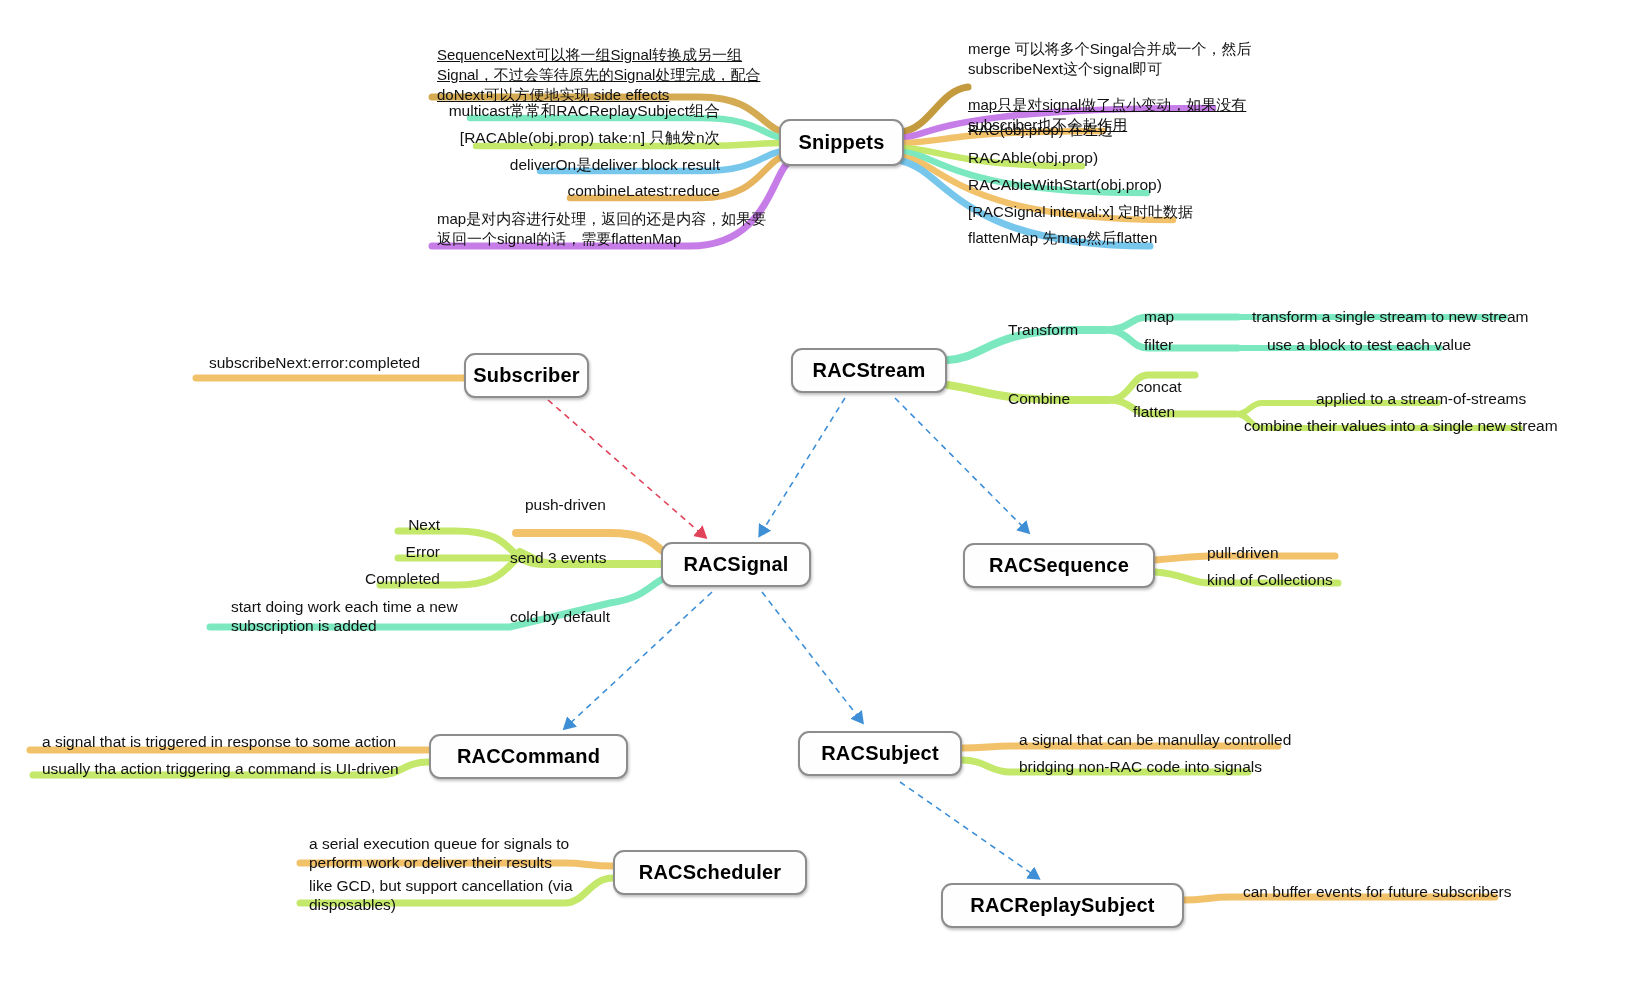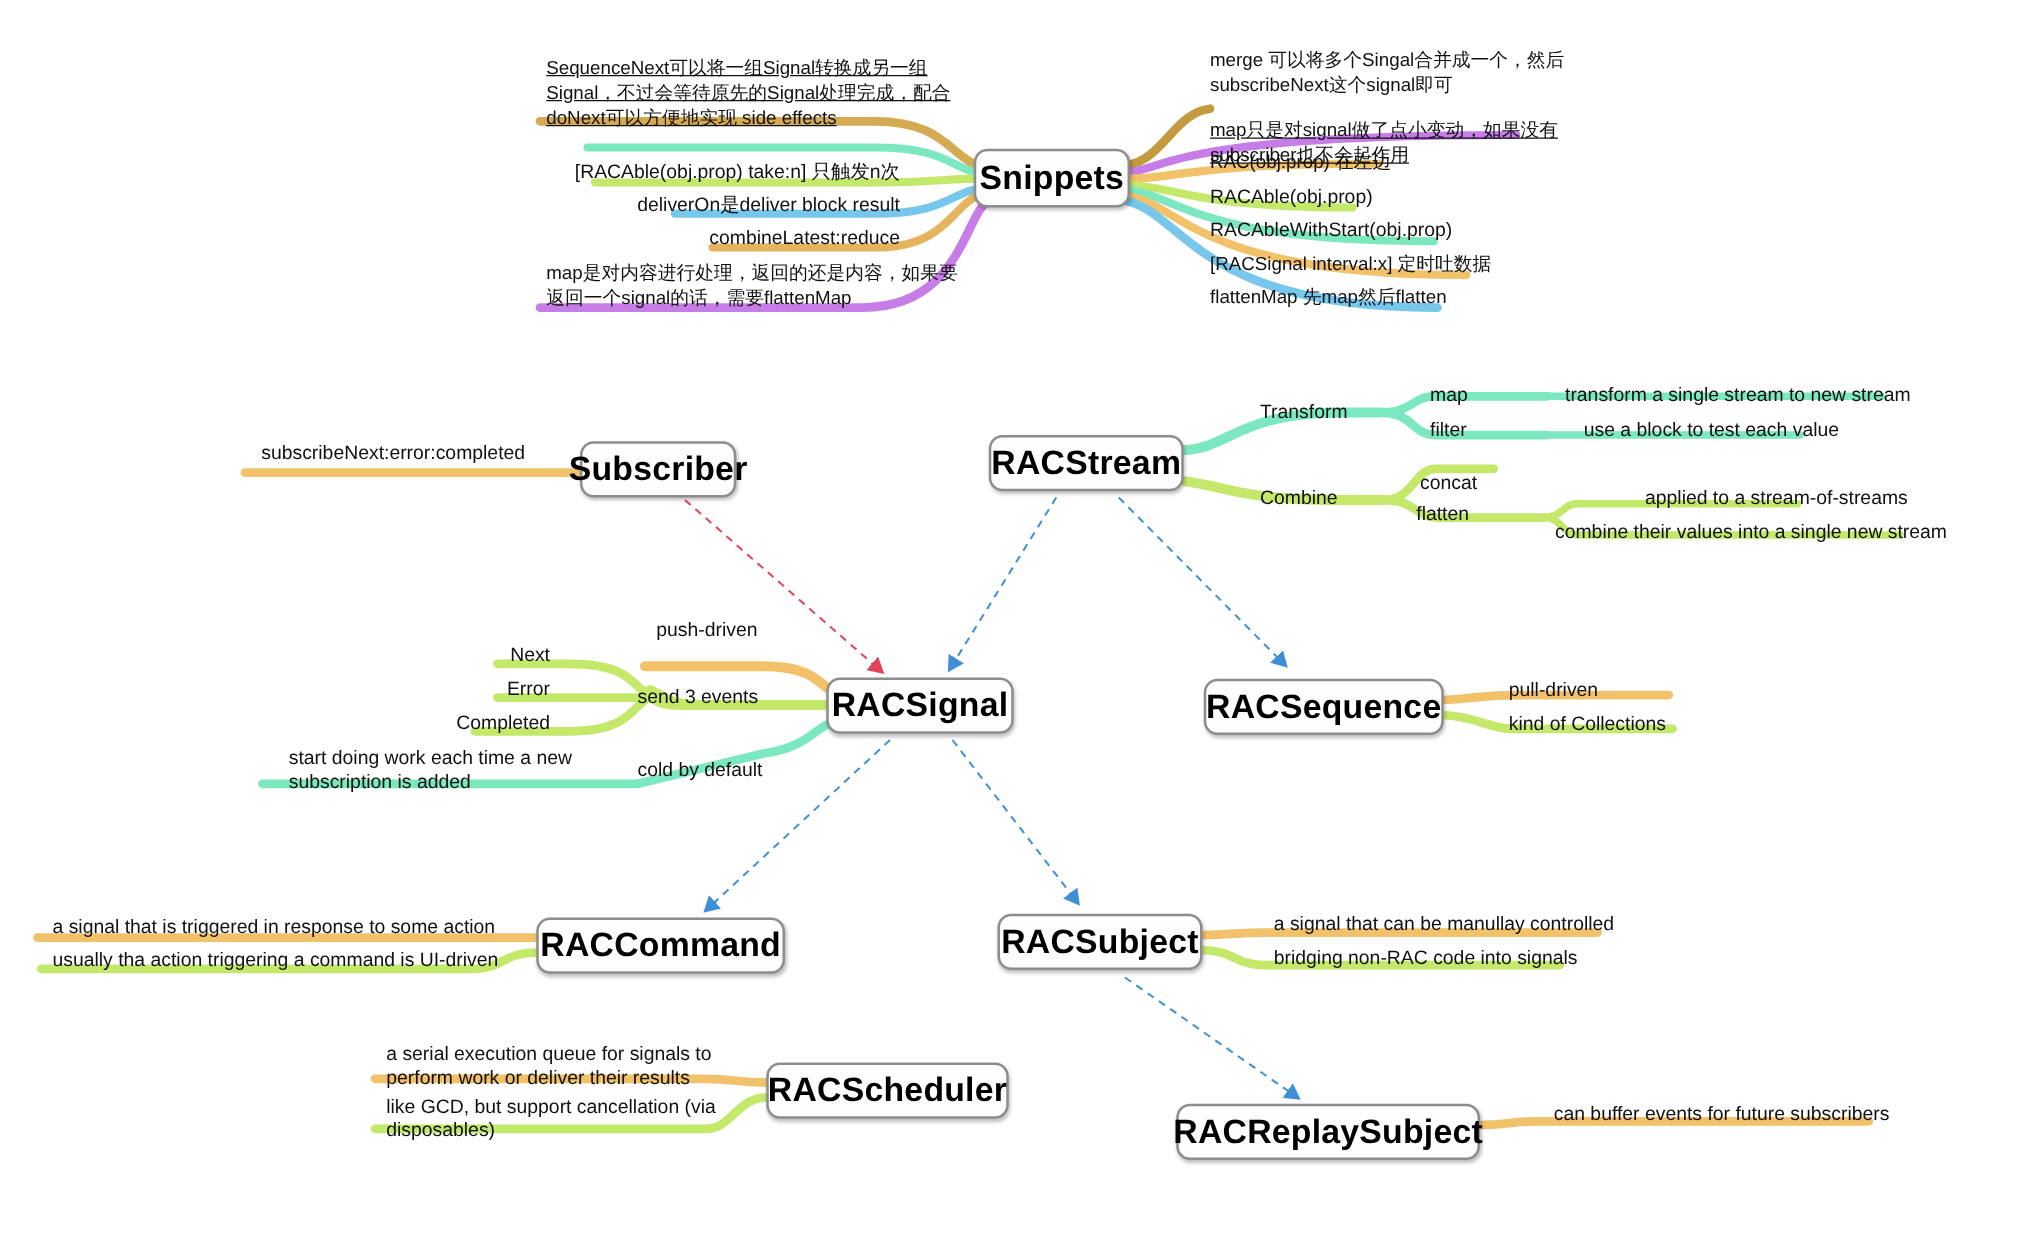--- a/index.html
+++ b/index.html
@@ -5,21 +5,21 @@
   html,body{margin:0;padding:0;background:#ffffff;}
   body{width:1632px;height:1006px;position:relative;overflow:hidden;
        font-family:"Liberation Sans","DejaVu Sans",sans-serif;color:#000;}
   #canvas{position:absolute;left:0;top:0;width:1632px;height:1006px;}
   svg.links{position:absolute;left:0;top:0;width:1632px;height:1006px;pointer-events:none;}
 
   .node{position:absolute;background:#fefefe;border:2px solid #8d8d8d;border-radius:11px;
         box-shadow:1px 2px 3px rgba(0,0,0,.25);display:flex;align-items:center;
         justify-content:center;font-weight:bold;color:#000;white-space:nowrap;
         box-sizing:border-box;z-index:5;}
-  .node.big{font-size:27px;letter-spacing:.2px;}
+  .node.big{font-size:20px;letter-spacing:.2px;}
 
   .lbl{position:absolute;font-size:15.5px;line-height:1.25;color:#111;white-space:pre;z-index:4;}
   .lbl.cjk{font-size:15px;line-height:1.32;}
   .r{text-align:right;}
   .l{text-align:left;}
 </style>
 </head>
 <body>
 
 <div id="canvas">
@@ -144,20 +144,21 @@
     <span>RACScheduler</span>
   </div>
 
   <div class="node big" style="left:941px;top:883px;width:243px;height:45px;">
     <span>RACReplaySubject</span>
   </div>
 
   <div class="lbl cjk l" style="left:437px;top:45px;width:300px;text-decoration:underline;">SequenceNext可以将一组Signal转换成另一组
 Signal，不过会等待原先的Signal处理完成，配合
 doNext可以方便地实现 side effects</div>
+  <div class="lbl r" style="left:370px;top:101px;width:350px;">multicast常常和RACReplaySubject组合</div>
   <div class="lbl r" style="left:330px;top:128px;width:390px;">[RACAble(obj.prop) take:n] 只触发n次</div>
   <div class="lbl r" style="left:330px;top:155px;width:390px;">deliverOn是deliver block result</div>
   <div class="lbl r" style="left:330px;top:181px;width:390px;">combineLatest:reduce</div>
   <div class="lbl cjk l" style="left:437px;top:209px;width:300px;">map是对内容进行处理，返回的还是内容，如果要
 返回一个signal的话，需要flattenMap</div>
 
   <div class="lbl cjk l" style="left:968px;top:39px;width:310px;">merge 可以将多个Singal合并成一个，然后
 subscribeNext这个signal即可</div>
   <div class="lbl cjk l" style="left:968px;top:95px;width:310px;text-decoration:underline;">map只是对signal做了点小变动，如果没有
 subscriber也不会起作用</div>

